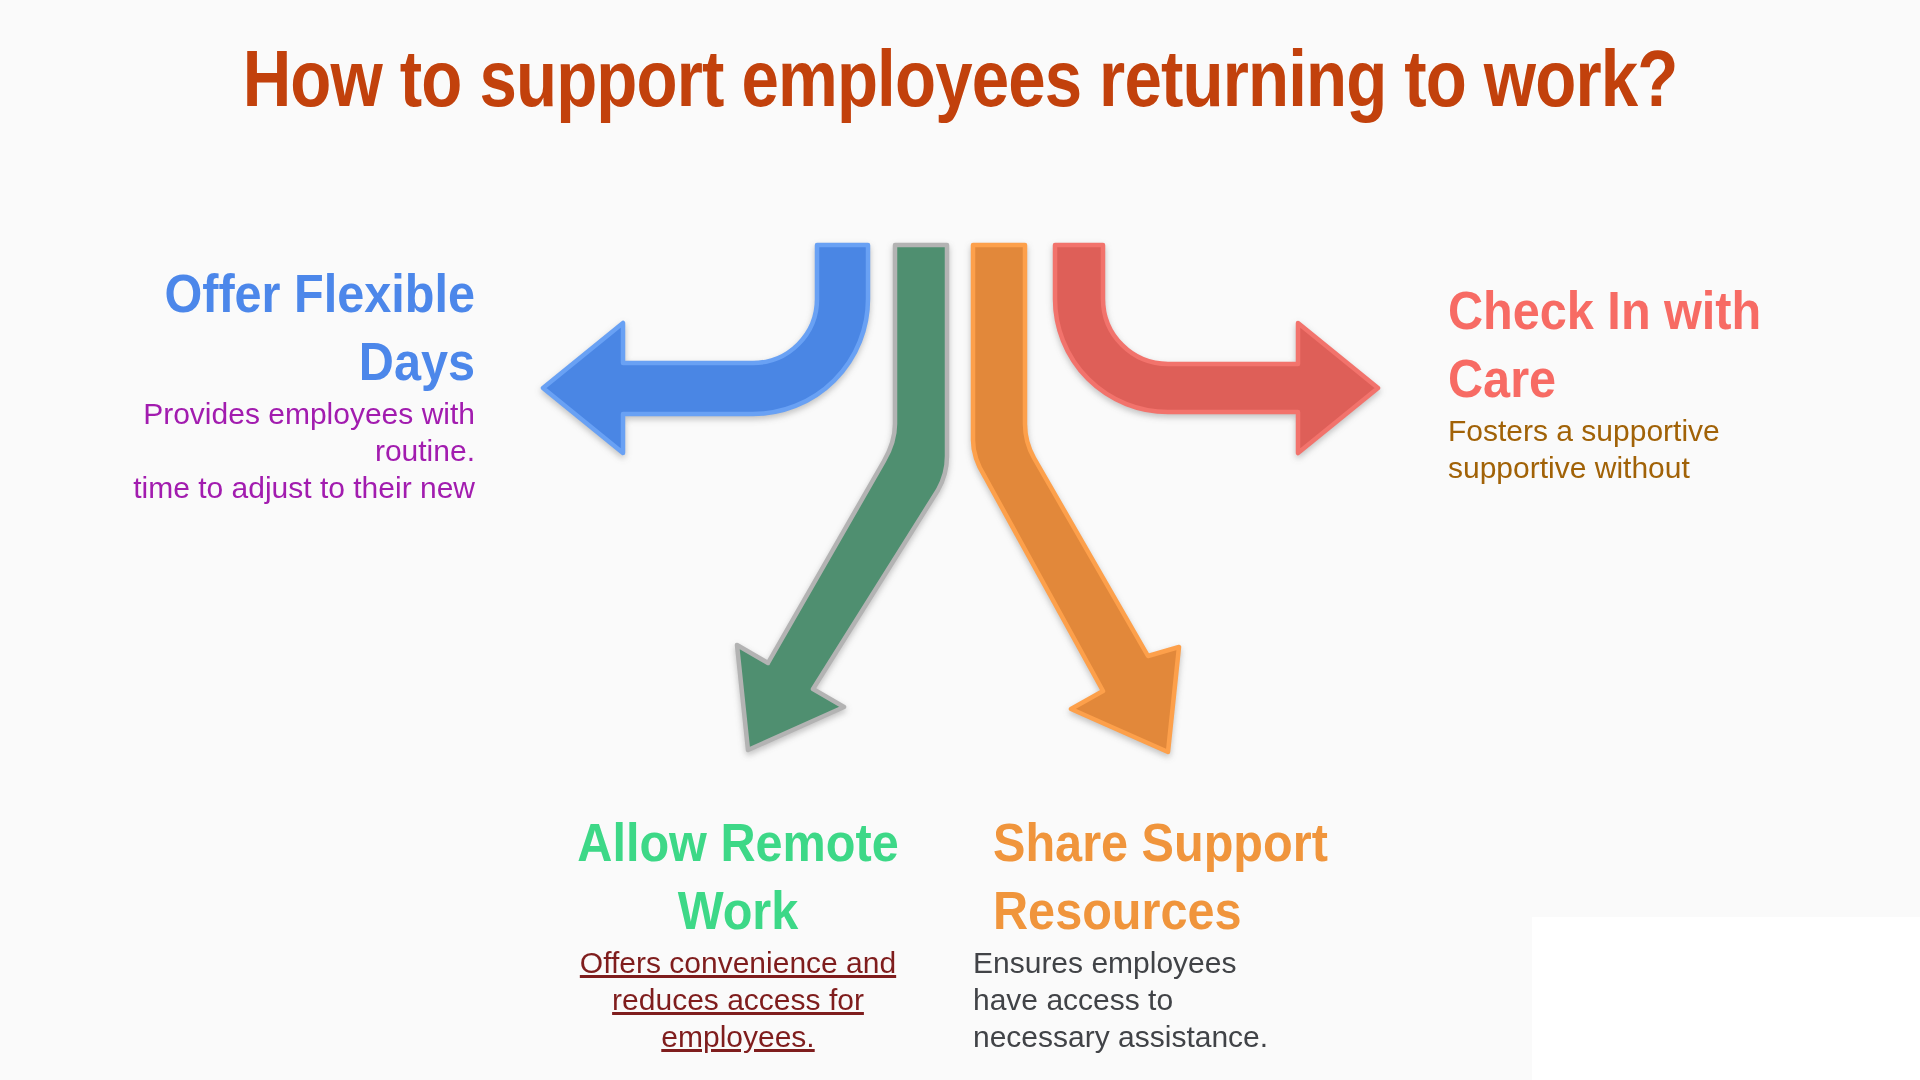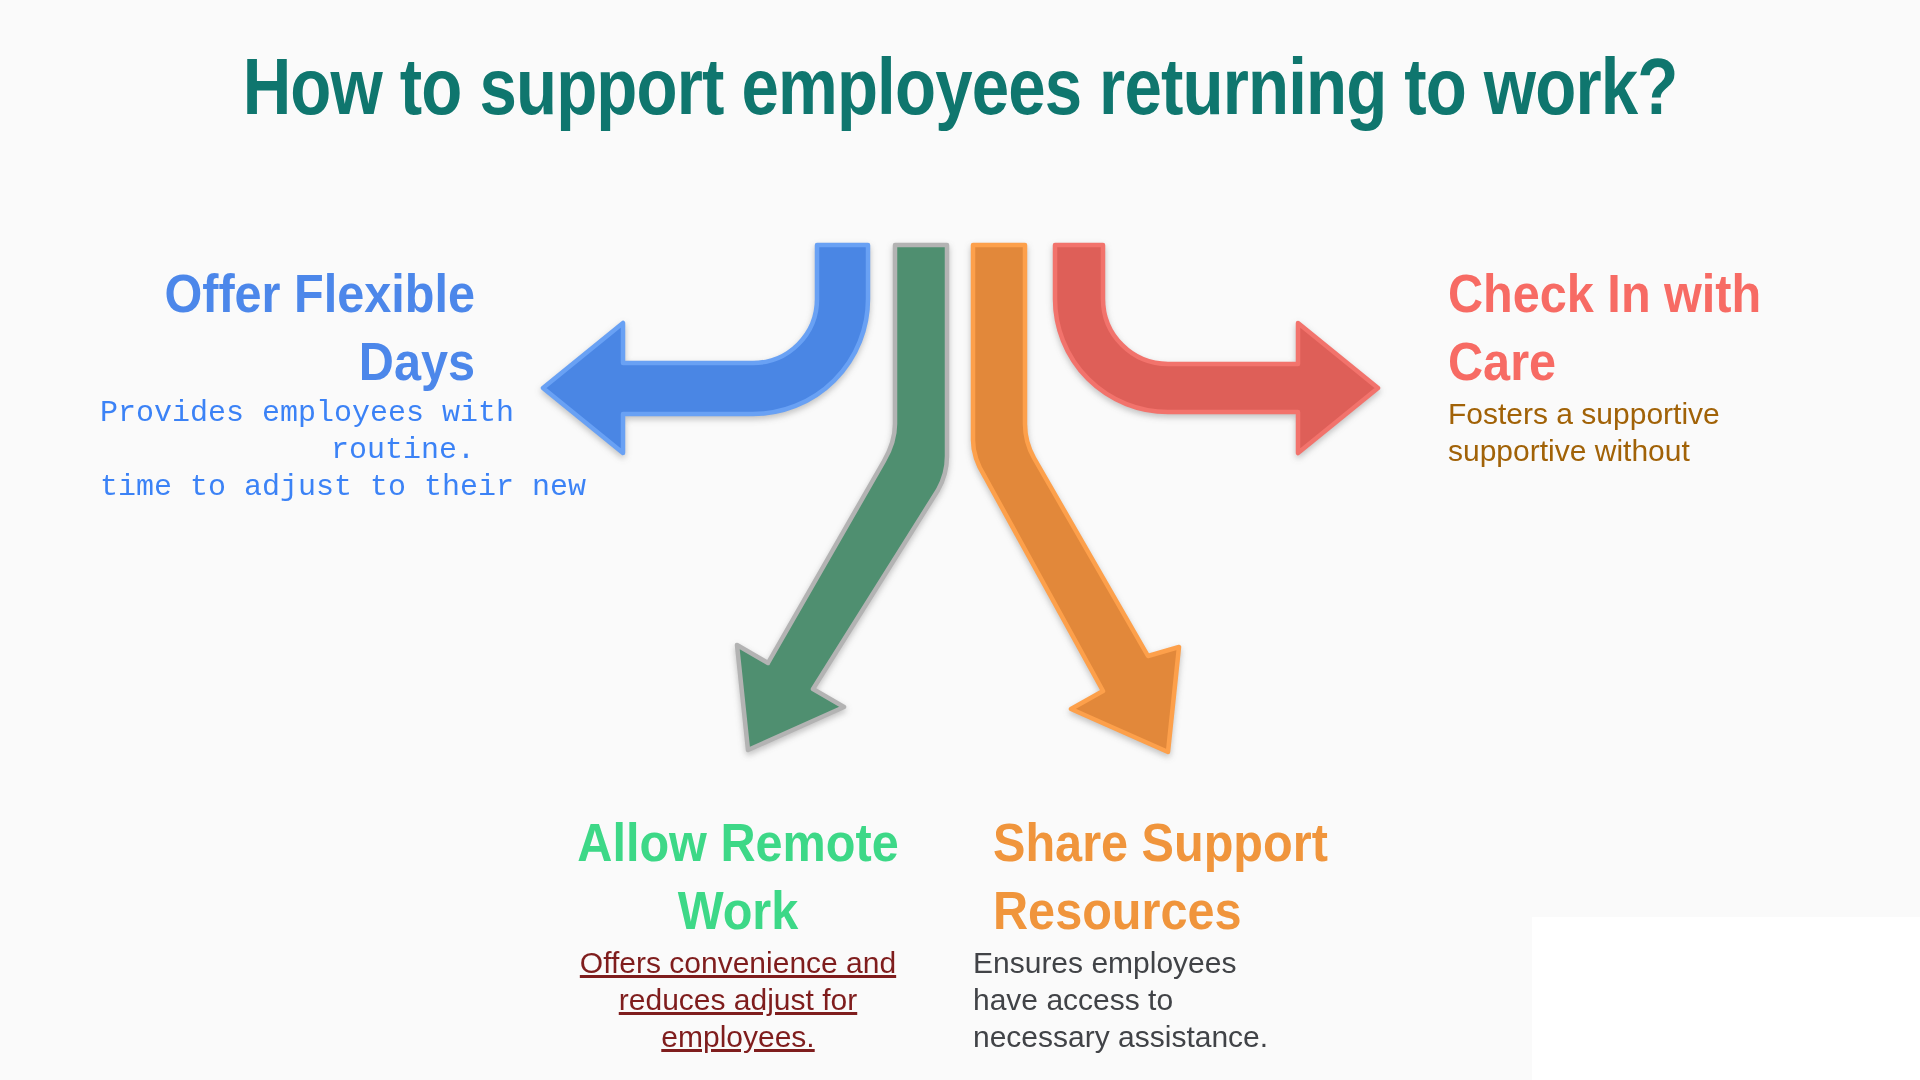--- a/index.html
+++ b/index.html
@@ -31,21 +31,21 @@
     left: 0; top: 0;
     width: 1920px; height: 1080px;
   }
   .arrows path {
     stroke-width: 4.5;
     stroke-linejoin: round;
     filter: drop-shadow(0px 3px 3px rgba(60,60,60,0.30));
   }
   .block { position: absolute; }
   .block-left  { left: 100px;  top: 259px; width: 375px; text-align: right; }
-  .block-right { left: 1448px; top: 259px; width: 420px; text-align: left; }
+  .block-right { left: 1448px; top: 276px; width: 420px; text-align: left; }
   .block-bottom-left  { left: 538px; top: 808px; width: 400px; text-align: center; }
   .block-bottom-right { left: 973px; top: 808px; width: 400px; text-align: left; }
   .heading {
     font-size: 54px;
     font-weight: 700;
     line-height: 68px;
     transform: scaleX(0.9);
   }
   .block-left  .heading { transform-origin: 100% 0; }
   .block-right .heading { transform-origin: 0 0; }
@@ -64,37 +64,37 @@
     left: 1532px; top: 917px;
     width: 388px; height: 163px;
     background: #ffffff;
   }
 </style>
 </head>
 <body>
 
 <div class="canvas" style="background: rgb(250, 250, 250);">
 
-  <h1 class="title" style="color: #0f766e; margin-top: 8px;">
+  <h1 class="title" style="color: #c2410c;">
     <span class="title-text">How to support employees returning to work?</span>
   </h1>
 
   <svg class="arrows" viewBox="0 0 1920 1080" xmlns="http://www.w3.org/2000/svg">
     <path d="M817,245 L868,245 L868,299 A115,115 0 0 1 753,414 L623,414 L623,453 L543,388 L623,323 L623,363 L753,363 A64,64 0 0 0 817,299 Z" fill="#4a86e4" stroke="#69a1f4"></path>
     <path d="M895,245 L947,245 L947,456 Q947,474 938,490 L813,689 L844,707 L748,750 L737,645 L768,663 L884,461 Q895,442 895,424 Z" fill="#4f8f70" stroke="#b3b3b3"></path>
     <path d="M973,245 L1025,245 L1025,424 Q1025,442 1034,458 L1148,656 L1179,647 L1168,752 L1071,709 L1103,691 L985,477 Q973,458 973,440 Z" fill="#e2883a" stroke="#fda04b"></path>
     <path d="M1055,245 L1103,245 L1103,299 A65,65 0 0 0 1168,364 L1298,364 L1298,323 L1378,388 L1298,453 L1298,412 L1168,412 A113,113 0 0 1 1055,299 Z" fill="#de5f58" stroke="#f2736c"></path>
   </svg>
 
   <div class="block block-left">
     <div class="heading" style="color: rgb(76, 135, 234);">
       <div class="hline">Offer Flexible</div>
       <div class="hline">Days</div>
     </div>
-    <div class="desc" style="color: #3b82f6; font-family: Liberation Mono, monospace;">
+    <div class="desc" style="color: #a21caf;">
       <div class="dline">Provides employees with</div>
       <div class="dline">routine.</div>
       <div class="dline">time to adjust to their new</div>
     </div>
   </div>
 
   <div class="block block-right">
     <div class="heading" style="color: rgb(247, 107, 100);">
       <div class="hline">Check In with</div>
       <div class="hline">Care</div>
@@ -105,21 +105,21 @@
     </div>
   </div>
 
   <div class="block block-bottom-left">
     <div class="heading" style="color: rgb(61, 216, 135);">
       <div class="hline">Allow Remote</div>
       <div class="hline">Work</div>
     </div>
     <div class="desc" style="color: #7f1d1d; text-decoration: underline;">
       <div class="dline">Offers convenience and</div>
-      <div class="dline">reduces adjust for</div>
+      <div class="dline">reduces access for</div>
       <div class="dline">employees.</div>
     </div>
   </div>
 
   <div class="block block-bottom-right">
     <div class="heading" style="color: rgb(240, 149, 60);">
       <div class="hline">Share Support</div>
       <div class="hline">Resources</div>
     </div>
     <div class="desc" style="color: rgb(65, 67, 71);">

